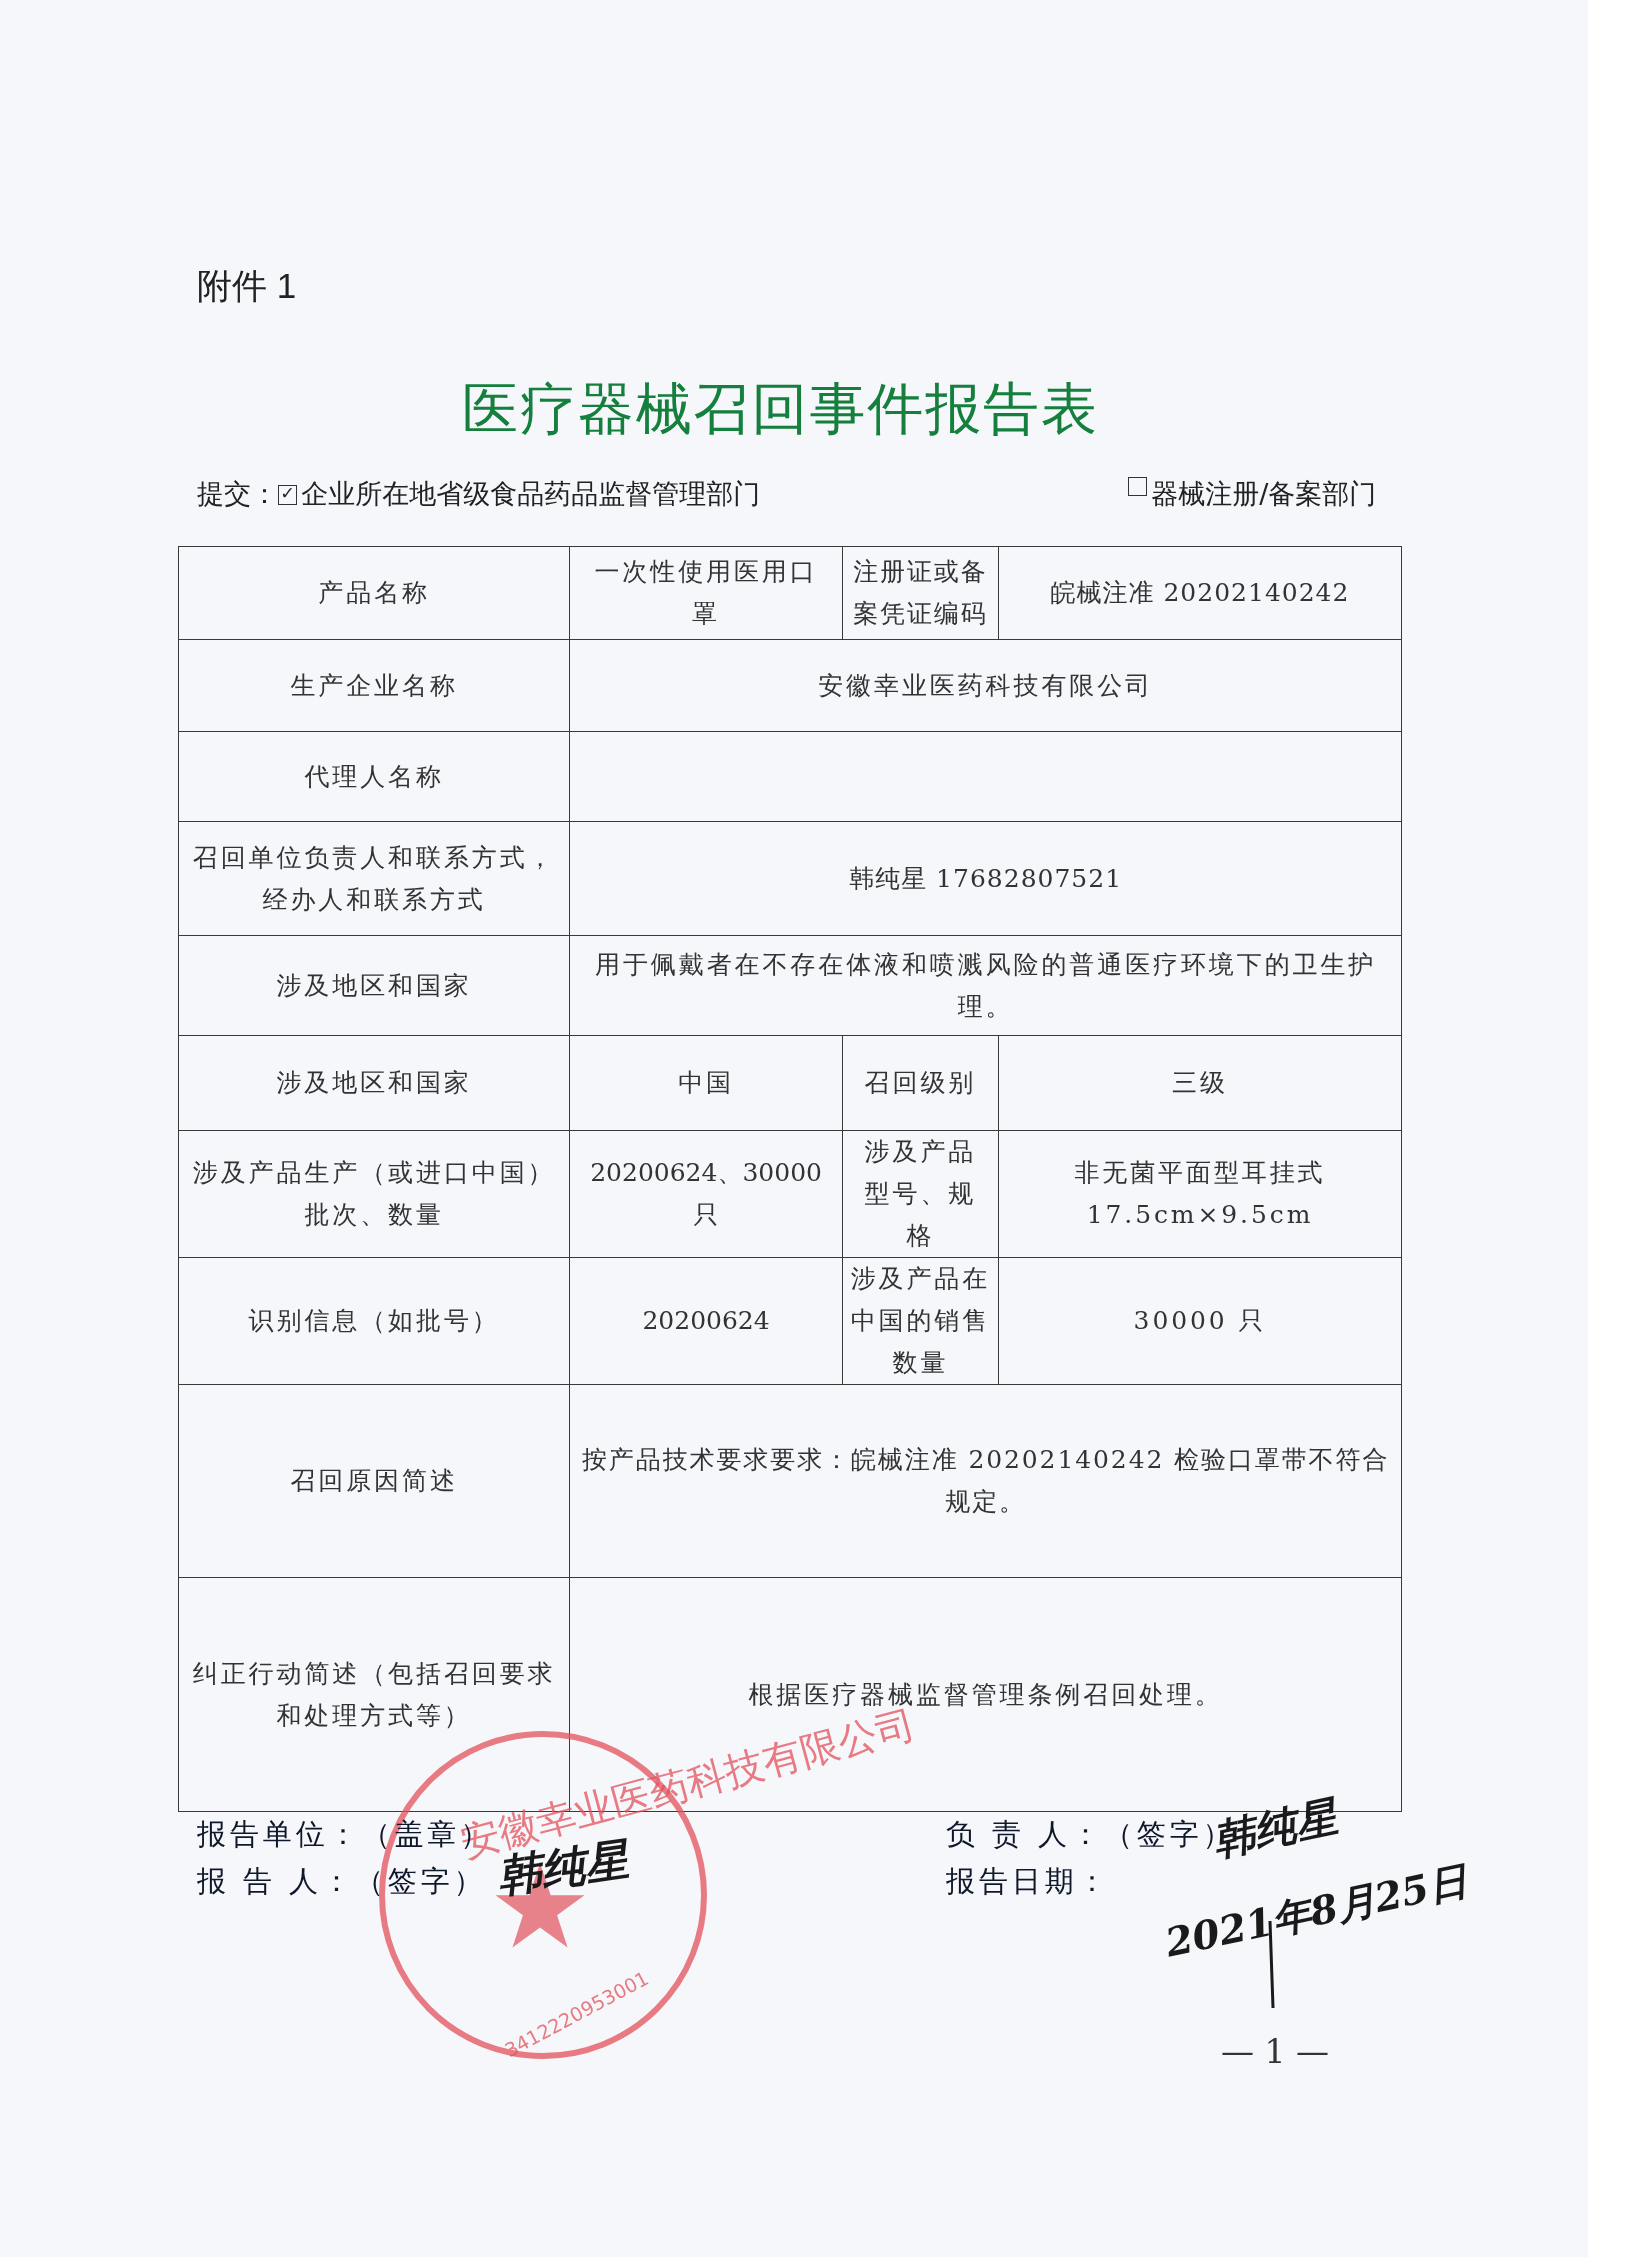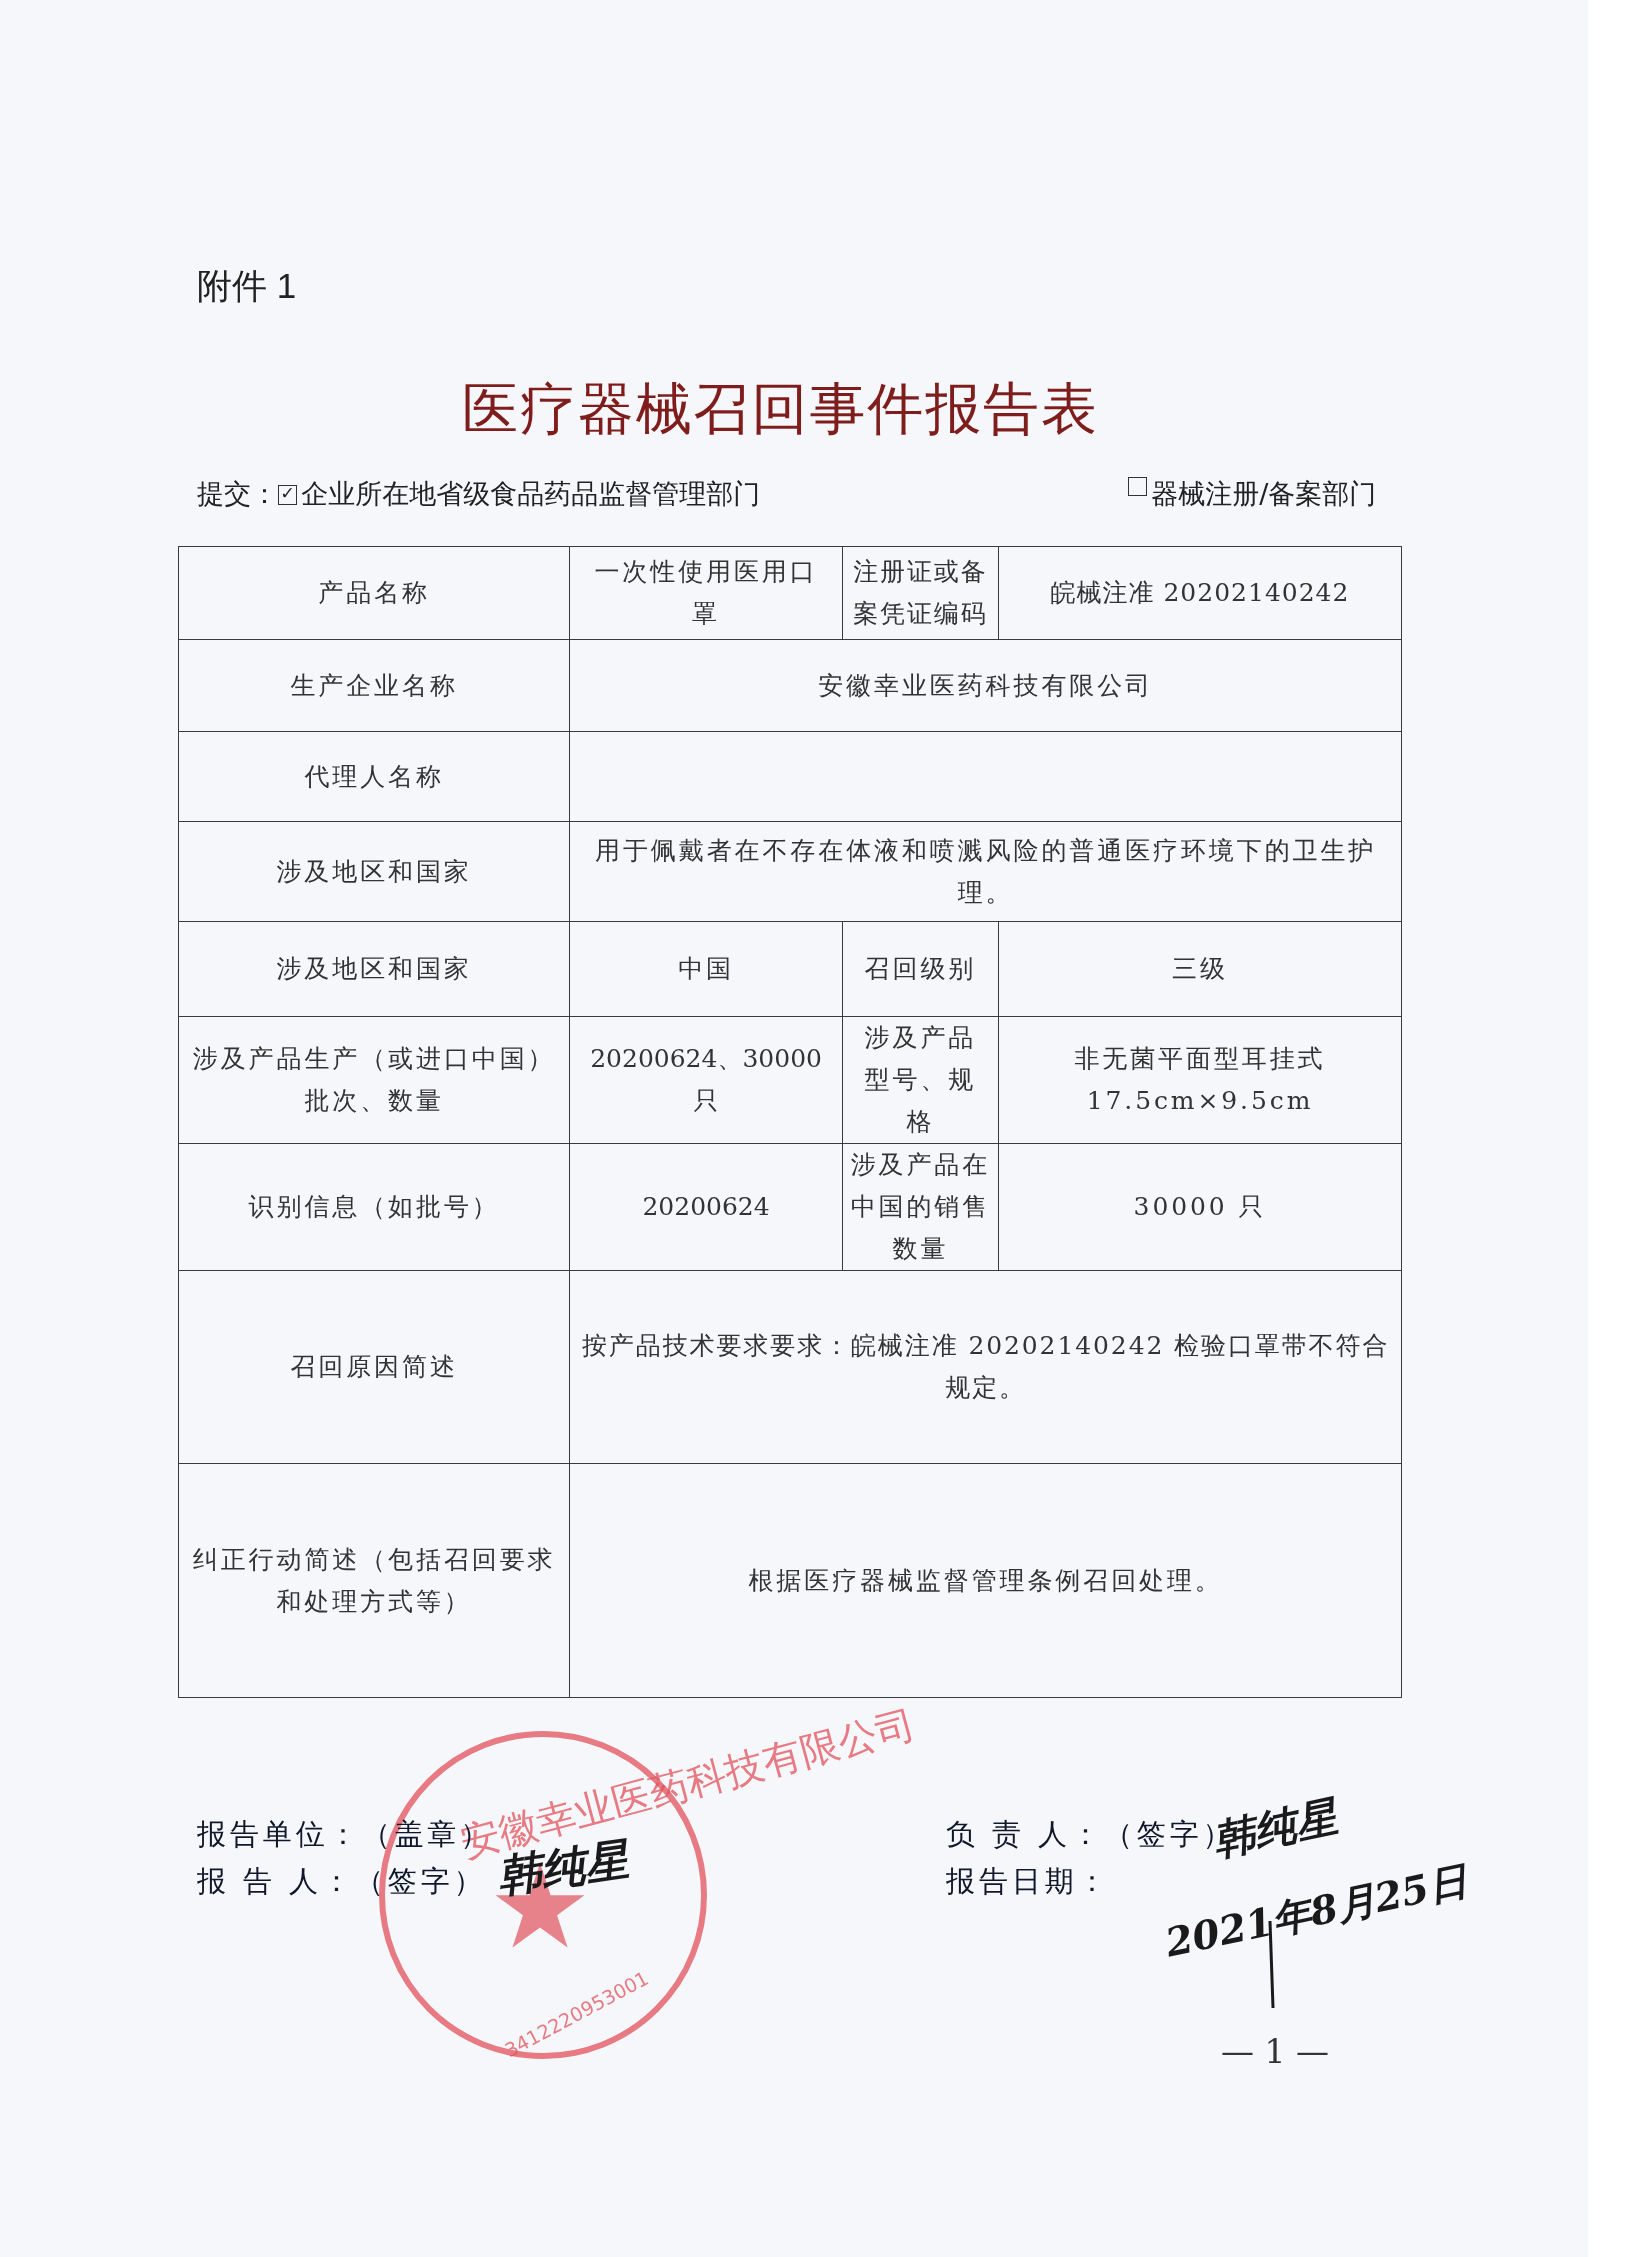--- a/index.html
+++ b/index.html
@@ -15,21 +15,21 @@
   }
   .attach {
     position: absolute; left: 197px; top: 263px;
     font-family: Liberation Sans, sans-serif;
     font-size: 35px; color: #222;
   }
   .title {
     position: absolute; left: 0; width: 1641px; top: 372px; text-align: left;
     padding-left: 462px; box-sizing: border-box;
     font-family: "DejaVu Sans", "Liberation Sans", sans-serif;
-    font-size: 56px; letter-spacing: 1.9px; color: #7f1d1d;
+    font-size: 56px; letter-spacing: 1.9px; color: #15803d;
   }
   .submit-line {
     position: absolute; left: 197px; top: 476px;
     font-family: Liberation Sans, sans-serif;
     font-size: 27px; color: #222;
     display: flex; align-items: center;
   }
   .submit-right {
     position: absolute; left: 1128px; top: 476px;
     font-family: "DejaVu Sans", "Liberation Sans", sans-serif;
@@ -107,20 +107,24 @@
     <td style="letter-spacing:1px">皖械注准 20202140242</td>
   </tr>
   <tr style="height:92px">
     <td>生产企业名称</td>
     <td colspan="3">安徽幸业医药科技有限公司</td>
   </tr>
   <tr style="height:90px">
     <td>代理人名称</td>
     <td colspan="3"></td>
   </tr>
+  <tr style="height:114px">
+    <td>召回单位负责人和联系方式，经办人和联系方式</td>
+    <td colspan="3" style="letter-spacing:1px">韩纯星 17682807521</td>
+  </tr>
   <tr style="height:100px">
     <td>涉及地区和国家</td>
     <td colspan="3">用于佩戴者在不存在体液和喷溅风险的普通医疗环境下的卫生护理。</td>
   </tr>
   <tr style="height:95px">
     <td>涉及地区和国家</td>
     <td>中国</td>
     <td>召回级别</td>
     <td>三级</td>
   </tr>

